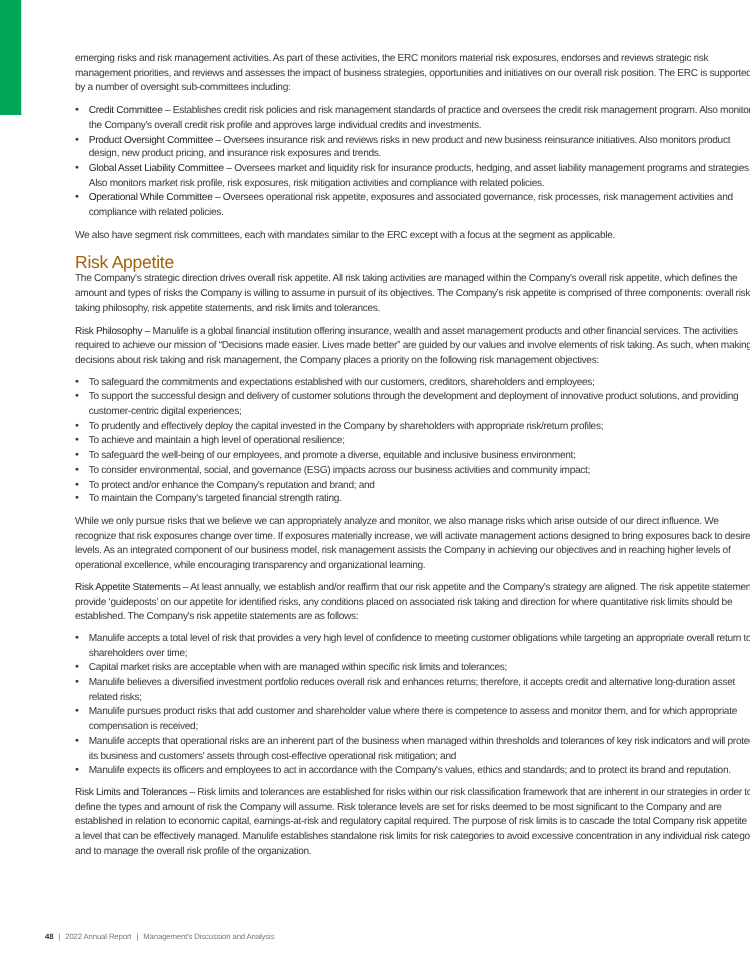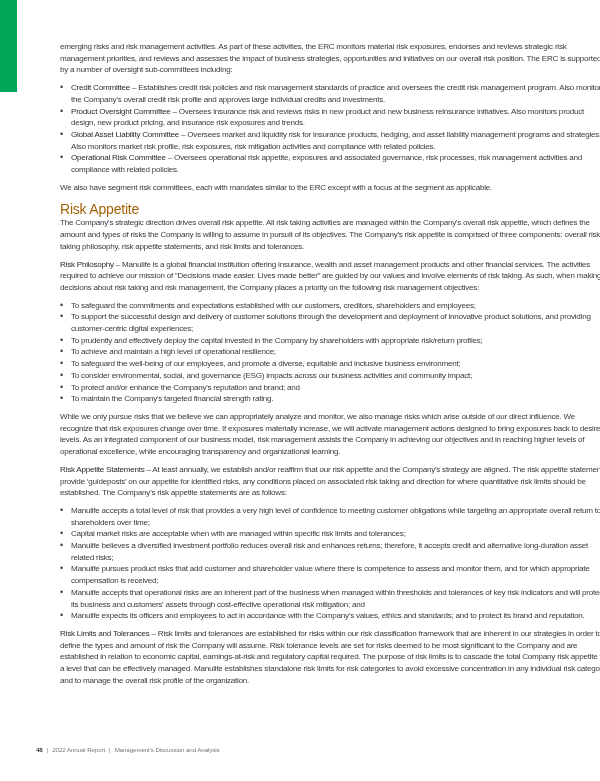--- a/index.html
+++ b/index.html
@@ -39,21 +39,21 @@
 
 <div class="green-bar"></div>
 
 <div class="content">
   <p>emerging risks and risk management activities. As part of these activities, the ERC monitors material risk exposures, endorses and reviews strategic risk management priorities, and reviews and assesses the impact of business strategies, opportunities and initiatives on our overall risk position. The ERC is supported by a number of oversight sub-committees including:</p>
 
   <ul>
     <li><span class="bold">Credit Committee</span><span> – Establishes credit risk policies and risk management standards of practice and oversees the credit risk management program. Also monitors the Company's overall credit risk profile and approves large individual credits and investments.</span></li>
     <li><span class="bold">Product Oversight Committee</span><span> – Oversees insurance risk and reviews risks in new product and new business reinsurance initiatives. Also monitors product design, new product pricing, and insurance risk exposures and trends.</span></li>
     <li><span class="bold">Global Asset Liability Committee</span><span> – Oversees market and liquidity risk for insurance products, hedging, and asset liability management programs and strategies. Also monitors market risk profile, risk exposures, risk mitigation activities and compliance with related policies.</span></li>
-    <li><span class="bold">Operational Risk Committee</span><span> – Oversees operational risk appetite, exposures and associated governance, risk processes, risk management activities and compliance with related policies.</span></li>
+    <li><span class="bold">Operational While Committee</span><span> – Oversees operational risk appetite, exposures and associated governance, risk processes, risk management activities and compliance with related policies.</span></li>
   </ul>
 
   <p>We also have segment risk committees, each with mandates similar to the ERC except with a focus at the segment as applicable.</p>
 
   <h2>Risk Appetite</h2>
   <p>The Company's strategic direction drives overall risk appetite. All risk taking activities are managed within the Company's overall risk appetite, which defines the amount and types of risks the Company is willing to assume in pursuit of its objectives. The Company's risk appetite is comprised of three components: overall risk taking philosophy, risk appetite statements, and risk limits and tolerances.</p>
 
   <p><span class="bold">Risk Philosophy</span><span> – Manulife is a global financial institution offering insurance, wealth and asset management products and other financial services. The activities required to achieve our mission of “Decisions made easier. Lives made better” are guided by our values and involve elements of risk taking. As such, when making decisions about risk taking and risk management, the Company places a priority on the following risk management objectives:</span></p>
 
   <ul>

